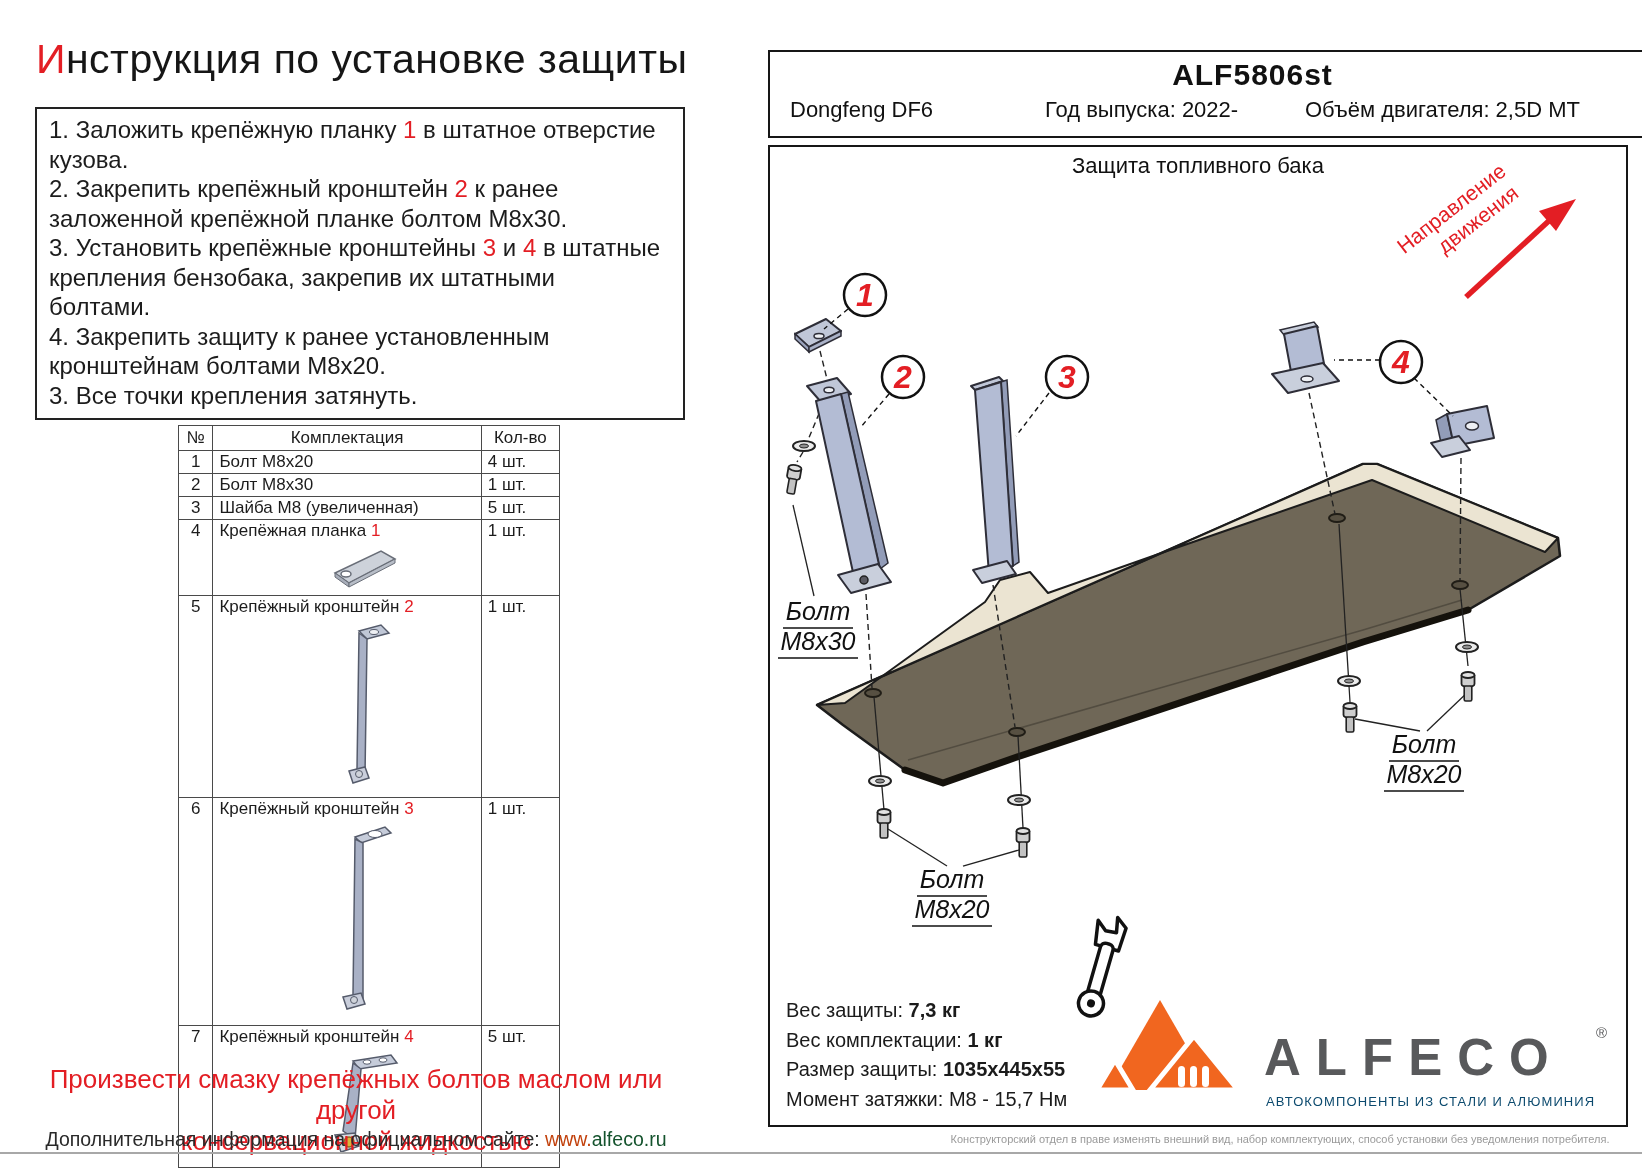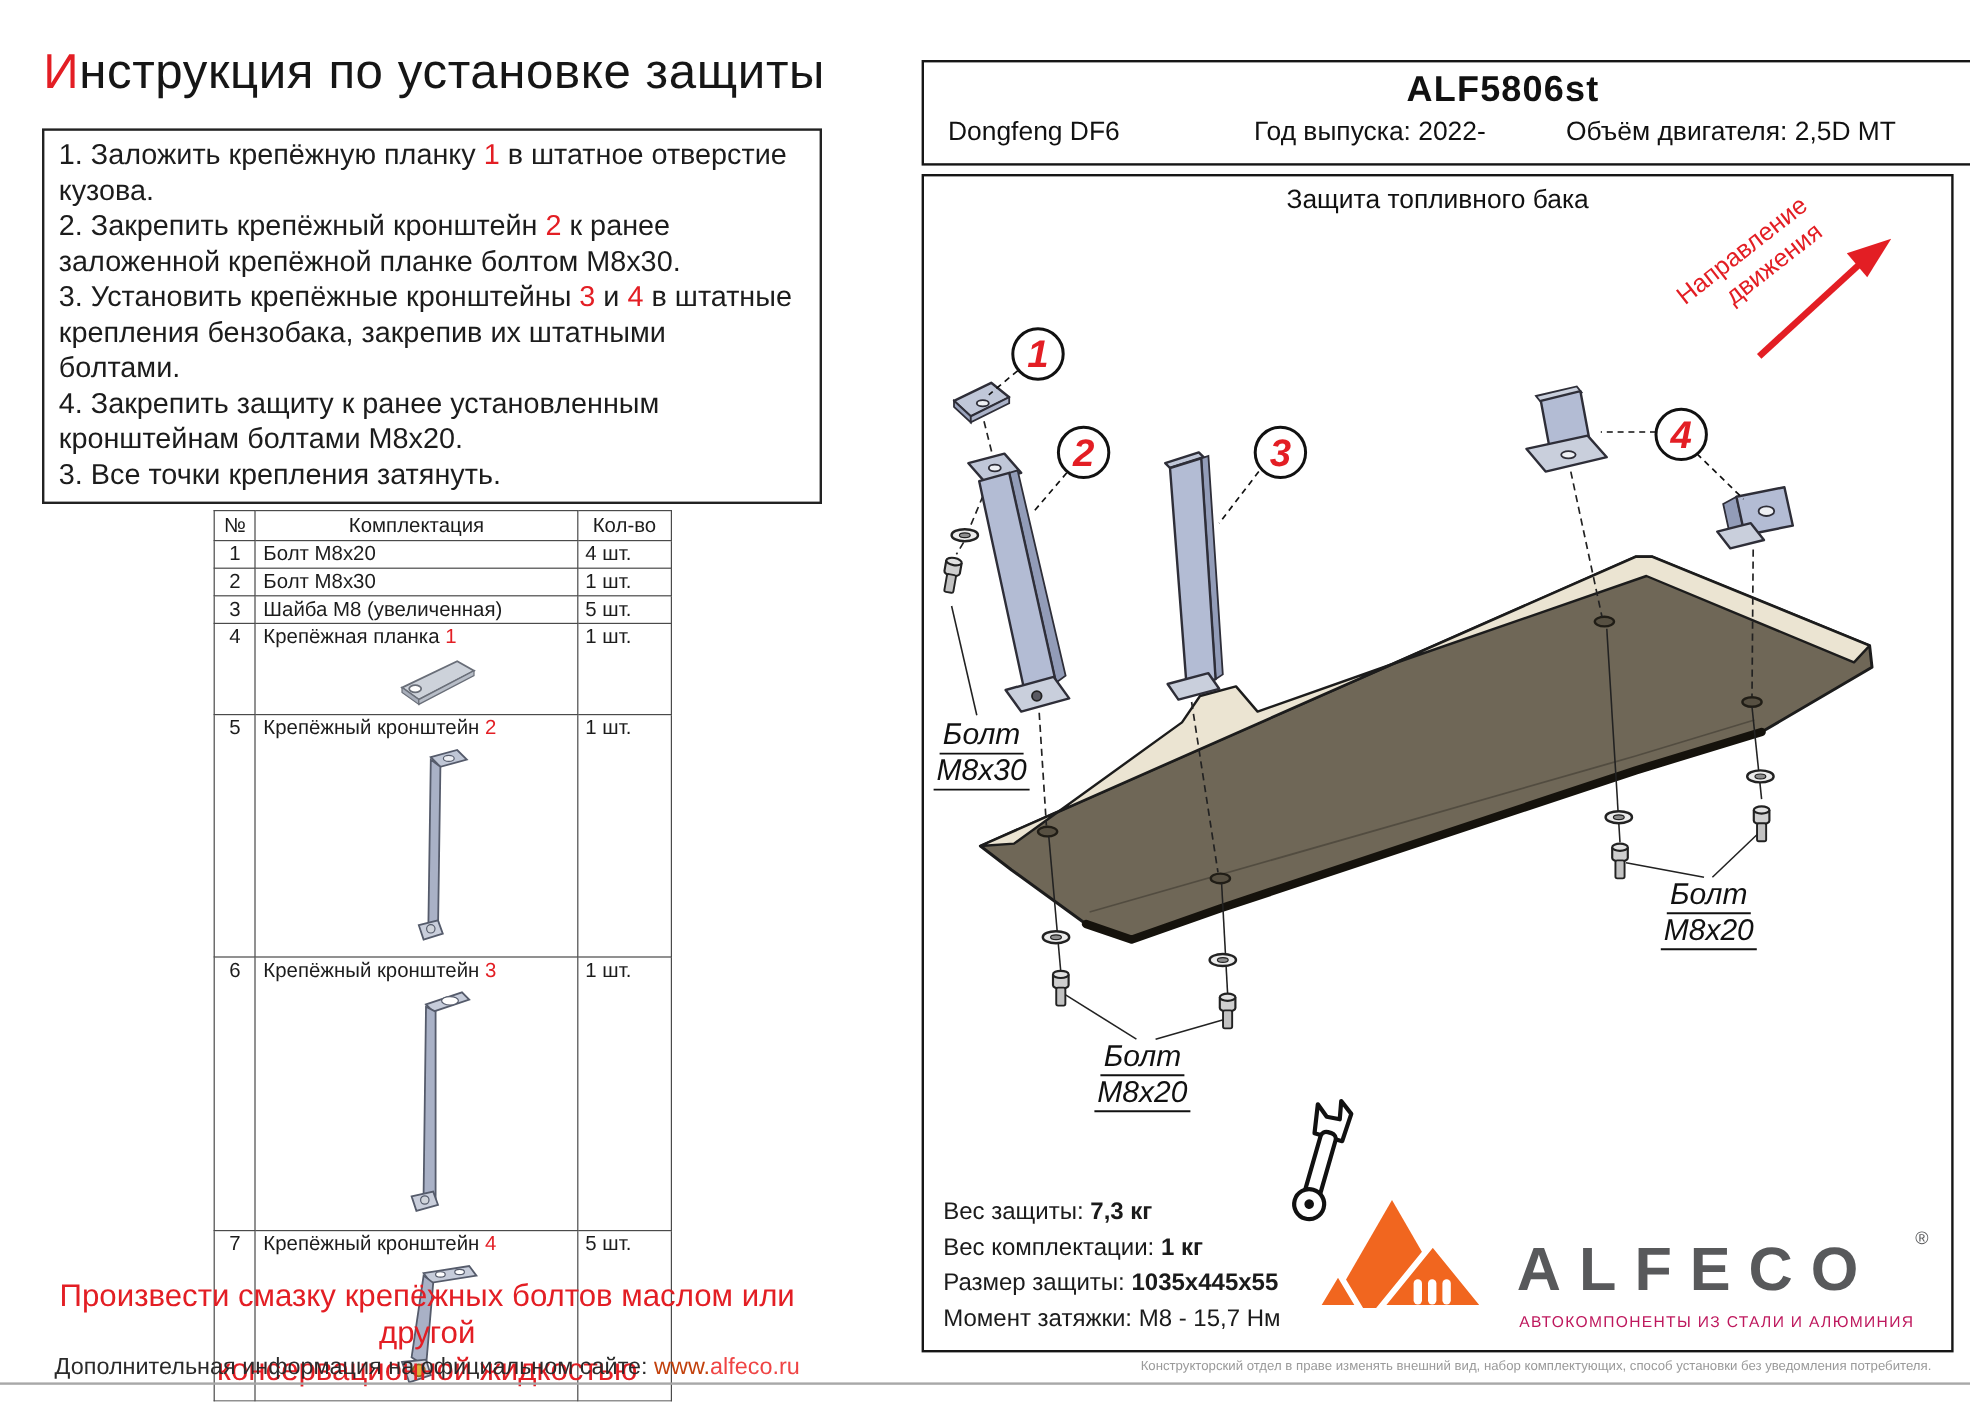--- a/index.html
+++ b/index.html
@@ -58,21 +58,21 @@
 
   #specs{left:786px;top:996px;font-size:20px;line-height:29.5px;color:#1b1b1b;}
   #specs .bv{font-weight:700;}
 
   #logo{left:1096px;top:998px;width:520px;height:120px;}
   #logo-tris{position:absolute;left:0;top:0;}
   #logo-word{position:absolute;left:168px;top:30px;font-size:51px;font-weight:700;
     letter-spacing:15px;color:#58595b;white-space:nowrap;}
   #logo-reg{position:absolute;left:500px;top:26px;font-size:15px;color:#58595b;}
   #logo-tag{position:absolute;left:170px;top:96px;font-size:13px;letter-spacing:1.1px;
-    color:#be185d;white-space:nowrap;}
+    color:#0c4a6e;white-space:nowrap;}
   #footnote{
     left:930px;top:1133px;width:700px;text-align:center;font-size:11px;color:#9a9a9a;
   }
   #bottom-rule{left:0;top:1152px;width:1642px;height:2px;background:#a8a8a8;}
 
   
   text{font-family:"Liberation Sans",sans-serif;}
   .callout-num{font-size:32px;font-weight:700;font-style:italic;fill:#e31e24;}
   .bolt-label{font-size:25px;font-style:italic;fill:#111;}
   .dir-text{font-size:21px;fill:#e31e24;}
@@ -164,21 +164,21 @@
         <td>5 шт.</td>
       </tr>
     </tbody>
 </table>
 
 <div id="note-red" class="abs">
   <div>Произвести смазку крепёжных болтов маслом или другой</div>
   <div>консервационной жидкостью</div>
 </div>
 
-<div id="site-line" class="abs"><span>Дополнительная информация на официальном сайте: </span><span style="color:#c2410c">www.</span><span style="color:#ef4444">alfeco.ru</span></div>
+<div id="site-line" class="abs"><span>Дополнительная информация на официальном сайте: </span><span style="color:#c2410c">www.</span><span style="color:#14532d">alfeco.ru</span></div>
 
 <div id="panel-header" class="abs">
   <div id="panel-model">ALF5806st</div>
   <div id="panel-meta">
     <span id="meta-car">Dongfeng DF6</span>
     <span id="meta-year">Год выпуска: 2022-</span>
     <span id="meta-engine">Объём двигателя: 2,5D MT</span>
   </div>
 </div>
 

